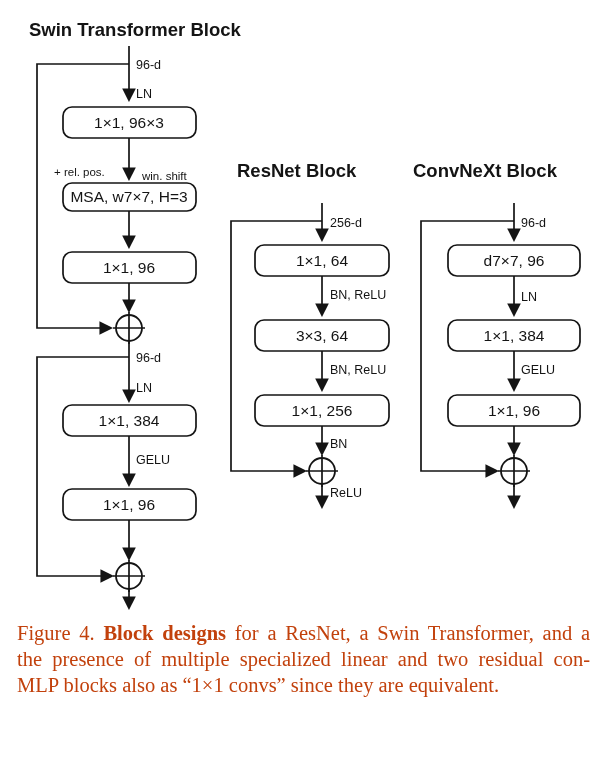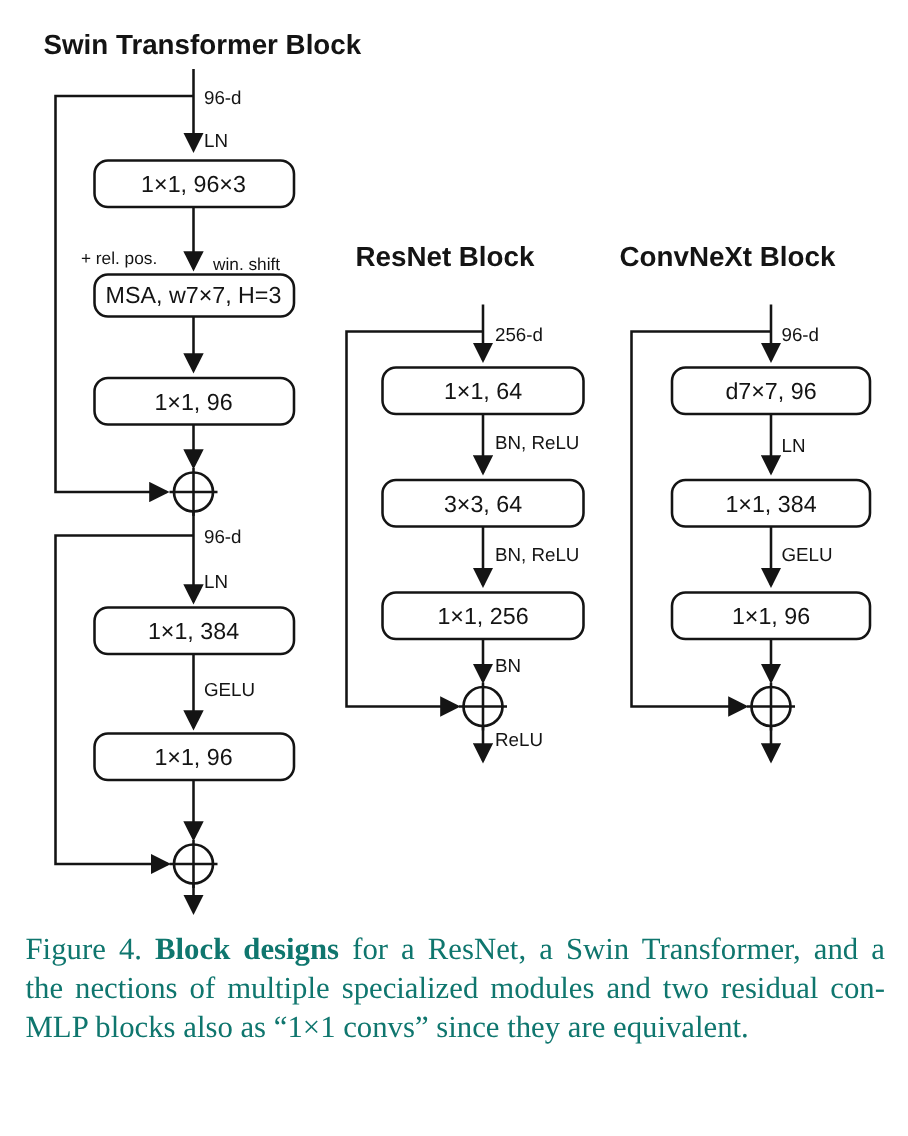--- a/index.html
+++ b/index.html
@@ -15,21 +15,21 @@
   .cross{stroke:#141414;stroke-width:1.7;}
   text{font-family:"Liberation Sans",sans-serif;fill:#141414;}
   .blocktitle{font-size:18.5px;font-weight:700;}
   .boxlabel{font-size:15.5px;text-anchor:middle;}
   .edgelabel{font-size:12.5px;}
   .tinylabel{font-size:11.5px;}
 
   
   .caption{position:absolute;left:17px;top:621px;width:573px;
            font-family:"Liberation Serif",serif;font-size:20.5px;
-           line-height:25.9px;color:#0f766e;}
+           line-height:25.9px;color:#c2410c;}
   .cap-line{text-align:justify;text-align-last:justify;white-space:normal;}
   .cap-line.last{text-align-last:left;font-family:Liberation Serif, serif;}
 
   
   .watermark{position:absolute;left:488px;top:756px;display:flex;
              align-items:center;gap:5px;opacity:0.85;}
   .wm-icon{width:15px;height:15px;border-radius:50%;
            border:3px solid #b9b9b9;box-sizing:border-box;background:#fdfdfd;}
   .wm-text{font-size:15.5px;color:#a8a8a8;letter-spacing:0.5px;}
 </style>
@@ -151,20 +151,20 @@
 
     <circle class="sum" cx="514" cy="471" r="13"></circle>
     <path class="cross" d="M498 471 H530 M514 455 V487"></path>
 
     <path class="wire" d="M514 484 V507" marker-end="url(#ah)"></path>
   </g>
 </svg>
 
 <div class="caption">
   <div class="cap-line"><span>Figure 4. </span><b>Block designs</b><span> for a ResNet, a Swin Transformer, and a</span></div>
-  <div class="cap-line">the nections of multiple specialized modules and two residual con-</div>
+  <div class="cap-line">the presence of multiple specialized linear and two residual con-</div>
   <div class="cap-line last">MLP blocks also as “1×1 convs” since they are equivalent.</div>
 </div>
 
 <div class="watermark">
   <span class="wm-icon"></span>
   <span class="wm-text">AICharm</span>
 </div>
 
 </body></html>

